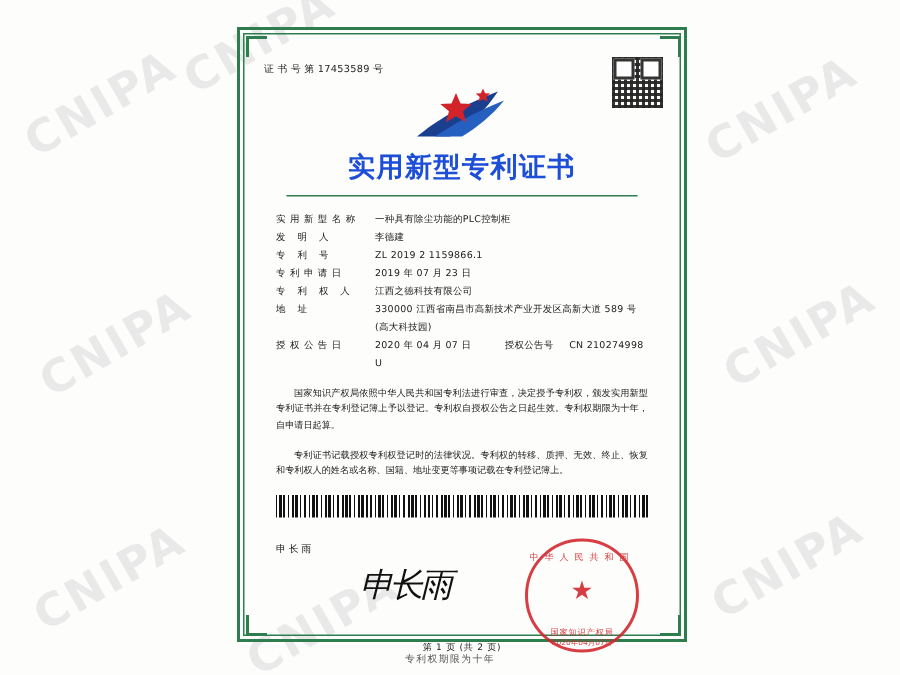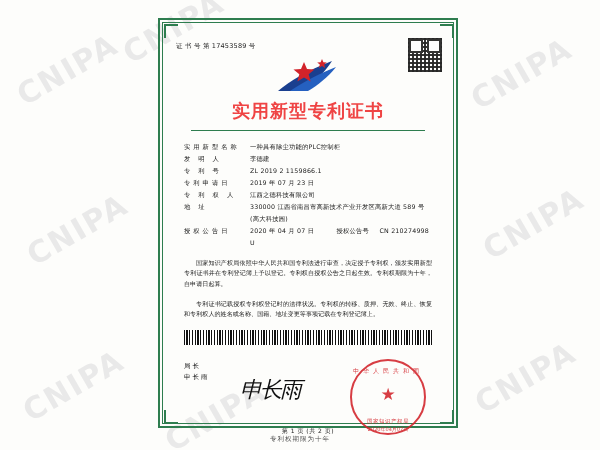--- a/index.html
+++ b/index.html
@@ -101,21 +101,21 @@
     display: inline-block;
     position: relative;
     width: 76px; height: 40px;
   }
 
   .title {
     text-align: center;
     font-family: "DejaVu Sans", "Liberation Sans", sans-serif;
     font-size: 18px;
     font-weight: bold;
-    color: #ef4444;
+    color: #1d4ed8;
     letter-spacing: 1px;
     margin-top: 2px;
   }
   .title-rule {
     width: 234px;
     height: 1px;
     background: #2e7d4f;
     margin: 7px auto 0 auto;
   }
 
@@ -324,21 +324,20 @@
       </div>
     </div>
 
     <div class="para">国家知识产权局依照中华人民共和国专利法进行审查，决定授予专利权，颁发实用新型专利证书并在专利登记簿上予以登记。专利权自授权公告之日起生效。专利权期限为十年，自申请日起算。</div>
     <div class="para">专利证书记载授权专利权登记时的法律状况。专利权的转移、质押、无效、终止、恢复和专利权人的姓名或名称、国籍、地址变更等事项记载在专利登记簿上。</div>
 
     <div class="barcode"></div>
 
     <div class="sign-area">
       <div class="sign-label">
-        <div>局长</div>
         <div>申长雨</div>
       </div>
       <div class="sign-script">申长雨</div>
 
       <div class="seal">
         <div class="seal-inner">
           <div class="seal-top">中华人民共和国</div>
           <div class="seal-star">★</div>
           <div class="seal-bottom">国家知识产权局</div>
           <div class="seal-date">2020年04月07日</div>

